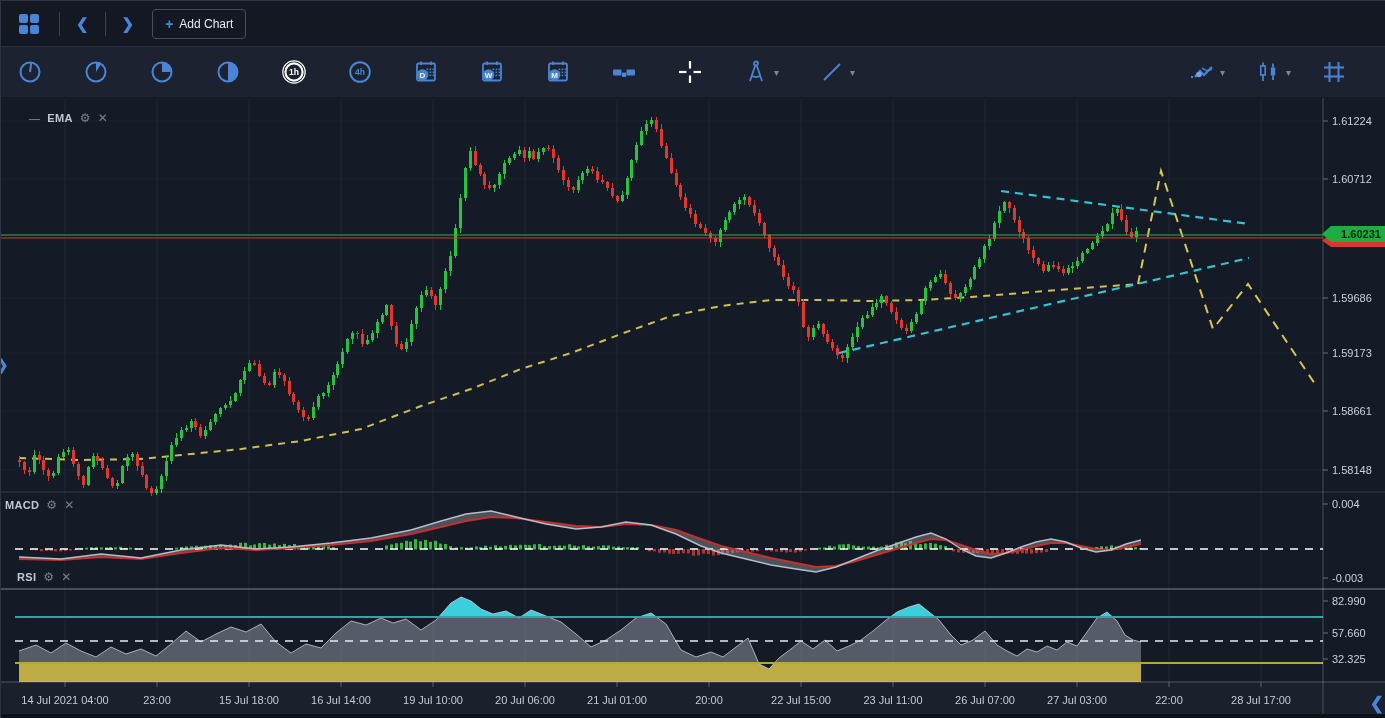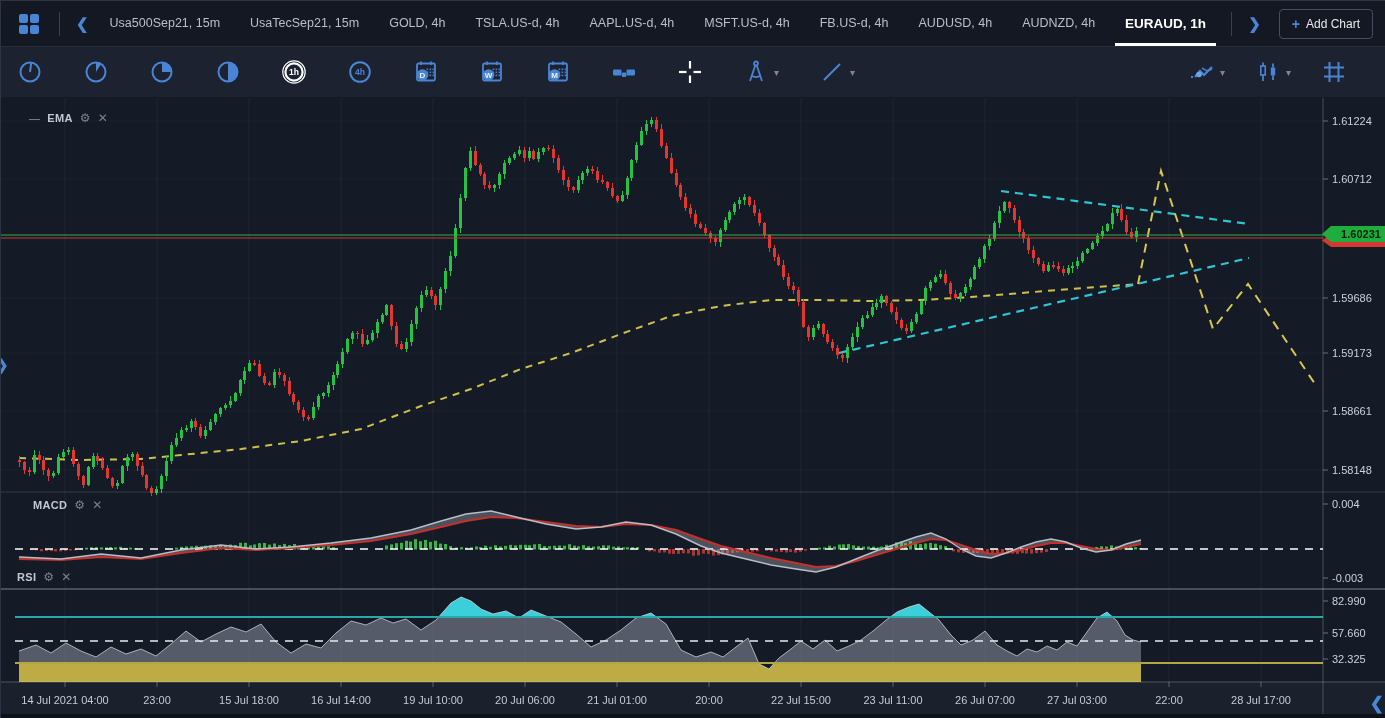--- a/index.html
+++ b/index.html
@@ -22,21 +22,21 @@
   .tool-group.right{margin-left:auto;gap:30px;margin-right:22px;}
   .tbtn{display:flex;align-items:center;cursor:pointer;}
   .caret{color:#7c8596;font-size:10px;margin-left:5px;}
   
   .chart-area{position:relative;width:1385px;height:622px;background:#151b26;}
   #chart-svg{position:absolute;left:0;top:0;}
   .ind-label{position:absolute;display:flex;align-items:center;gap:7px;font-size:11px;font-weight:700;color:#c3c8d2;letter-spacing:.3px;z-index:2;}
   .ind-label .swatch{color:#8a93a3;font-weight:400;}
   .ind-label .gear,.ind-label .close{color:#79818f;font-weight:400;font-size:12px;cursor:pointer;}
   .lbl-ema{left:28px;top:14px;}
-  .lbl-macd{left:32px;top:401px;}
+  .lbl-macd{left:4px;top:401px;}
   .lbl-rsi{left:16px;top:473px;}
   .price-tag{position:absolute;right:1px;top:129px;width:63px;height:21px;z-index:3;}
   .price-tag .stripe{position:absolute;left:0;top:8px;width:100%;height:13px;background:#d03a30;clip-path:polygon(0 50%,9px 0,100% 0,100% 100%,9px 100%);}
   .price-tag .bid{position:absolute;left:0;top:0;width:100%;height:16px;background:#1fae3d;clip-path:polygon(0 50%,9px 0,100% 0,100% 100%,9px 100%);display:flex;align-items:center;justify-content:center;padding-left:15px;font-size:11px;font-weight:700;color:#07230e;}
   .edge-chev{position:absolute;color:#4a86d8;cursor:pointer;z-index:3;font-weight:700;}
   .chev-left{left:-5px;top:259px;font-size:15px;}
   .chev-right{right:2px;top:596px;font-size:17px;}
 </style>
 </head>
 <body>
@@ -47,32 +47,20 @@
     <div class="apps-btn">
       <svg width="24" height="24" viewBox="0 0 24 24">
         <rect x="2" y="2" width="9" height="9" rx="2" fill="#4a84d4"></rect>
         <rect x="13" y="2" width="9" height="9" rx="2" fill="#4a84d4"></rect>
         <rect x="2" y="13" width="9" height="9" rx="2" fill="#4a84d4"></rect>
         <rect x="13" y="13" width="9" height="9" rx="2" fill="#4a84d4"></rect>
       </svg>
     </div>
     <div class="vdiv"></div>
     <div class="nav-chev">❮</div>
-    <div class="tabs">
-        <div class="tab">Usa500Sep21, 15m</div>
-        <div class="tab">UsaTecSep21, 15m</div>
-        <div class="tab">GOLD, 4h</div>
-        <div class="tab">TSLA.US-d, 4h</div>
-        <div class="tab">AAPL.US-d, 4h</div>
-        <div class="tab">MSFT.US-d, 4h</div>
-        <div class="tab">FB.US-d, 4h</div>
-        <div class="tab">AUDUSD, 4h</div>
-        <div class="tab">AUDNZD, 4h</div>
-        <div class="tab active">EURAUD, 1h</div>
-      </div>
     <div class="vdiv"></div>
     <div class="nav-chev">❯</div>
     <div class="add-chart">
       <span class="plus">+</span>
       <span>Add Chart</span>
     </div>
   </div>
 
   <div class="toolbar">
     <div class="tool-group">

